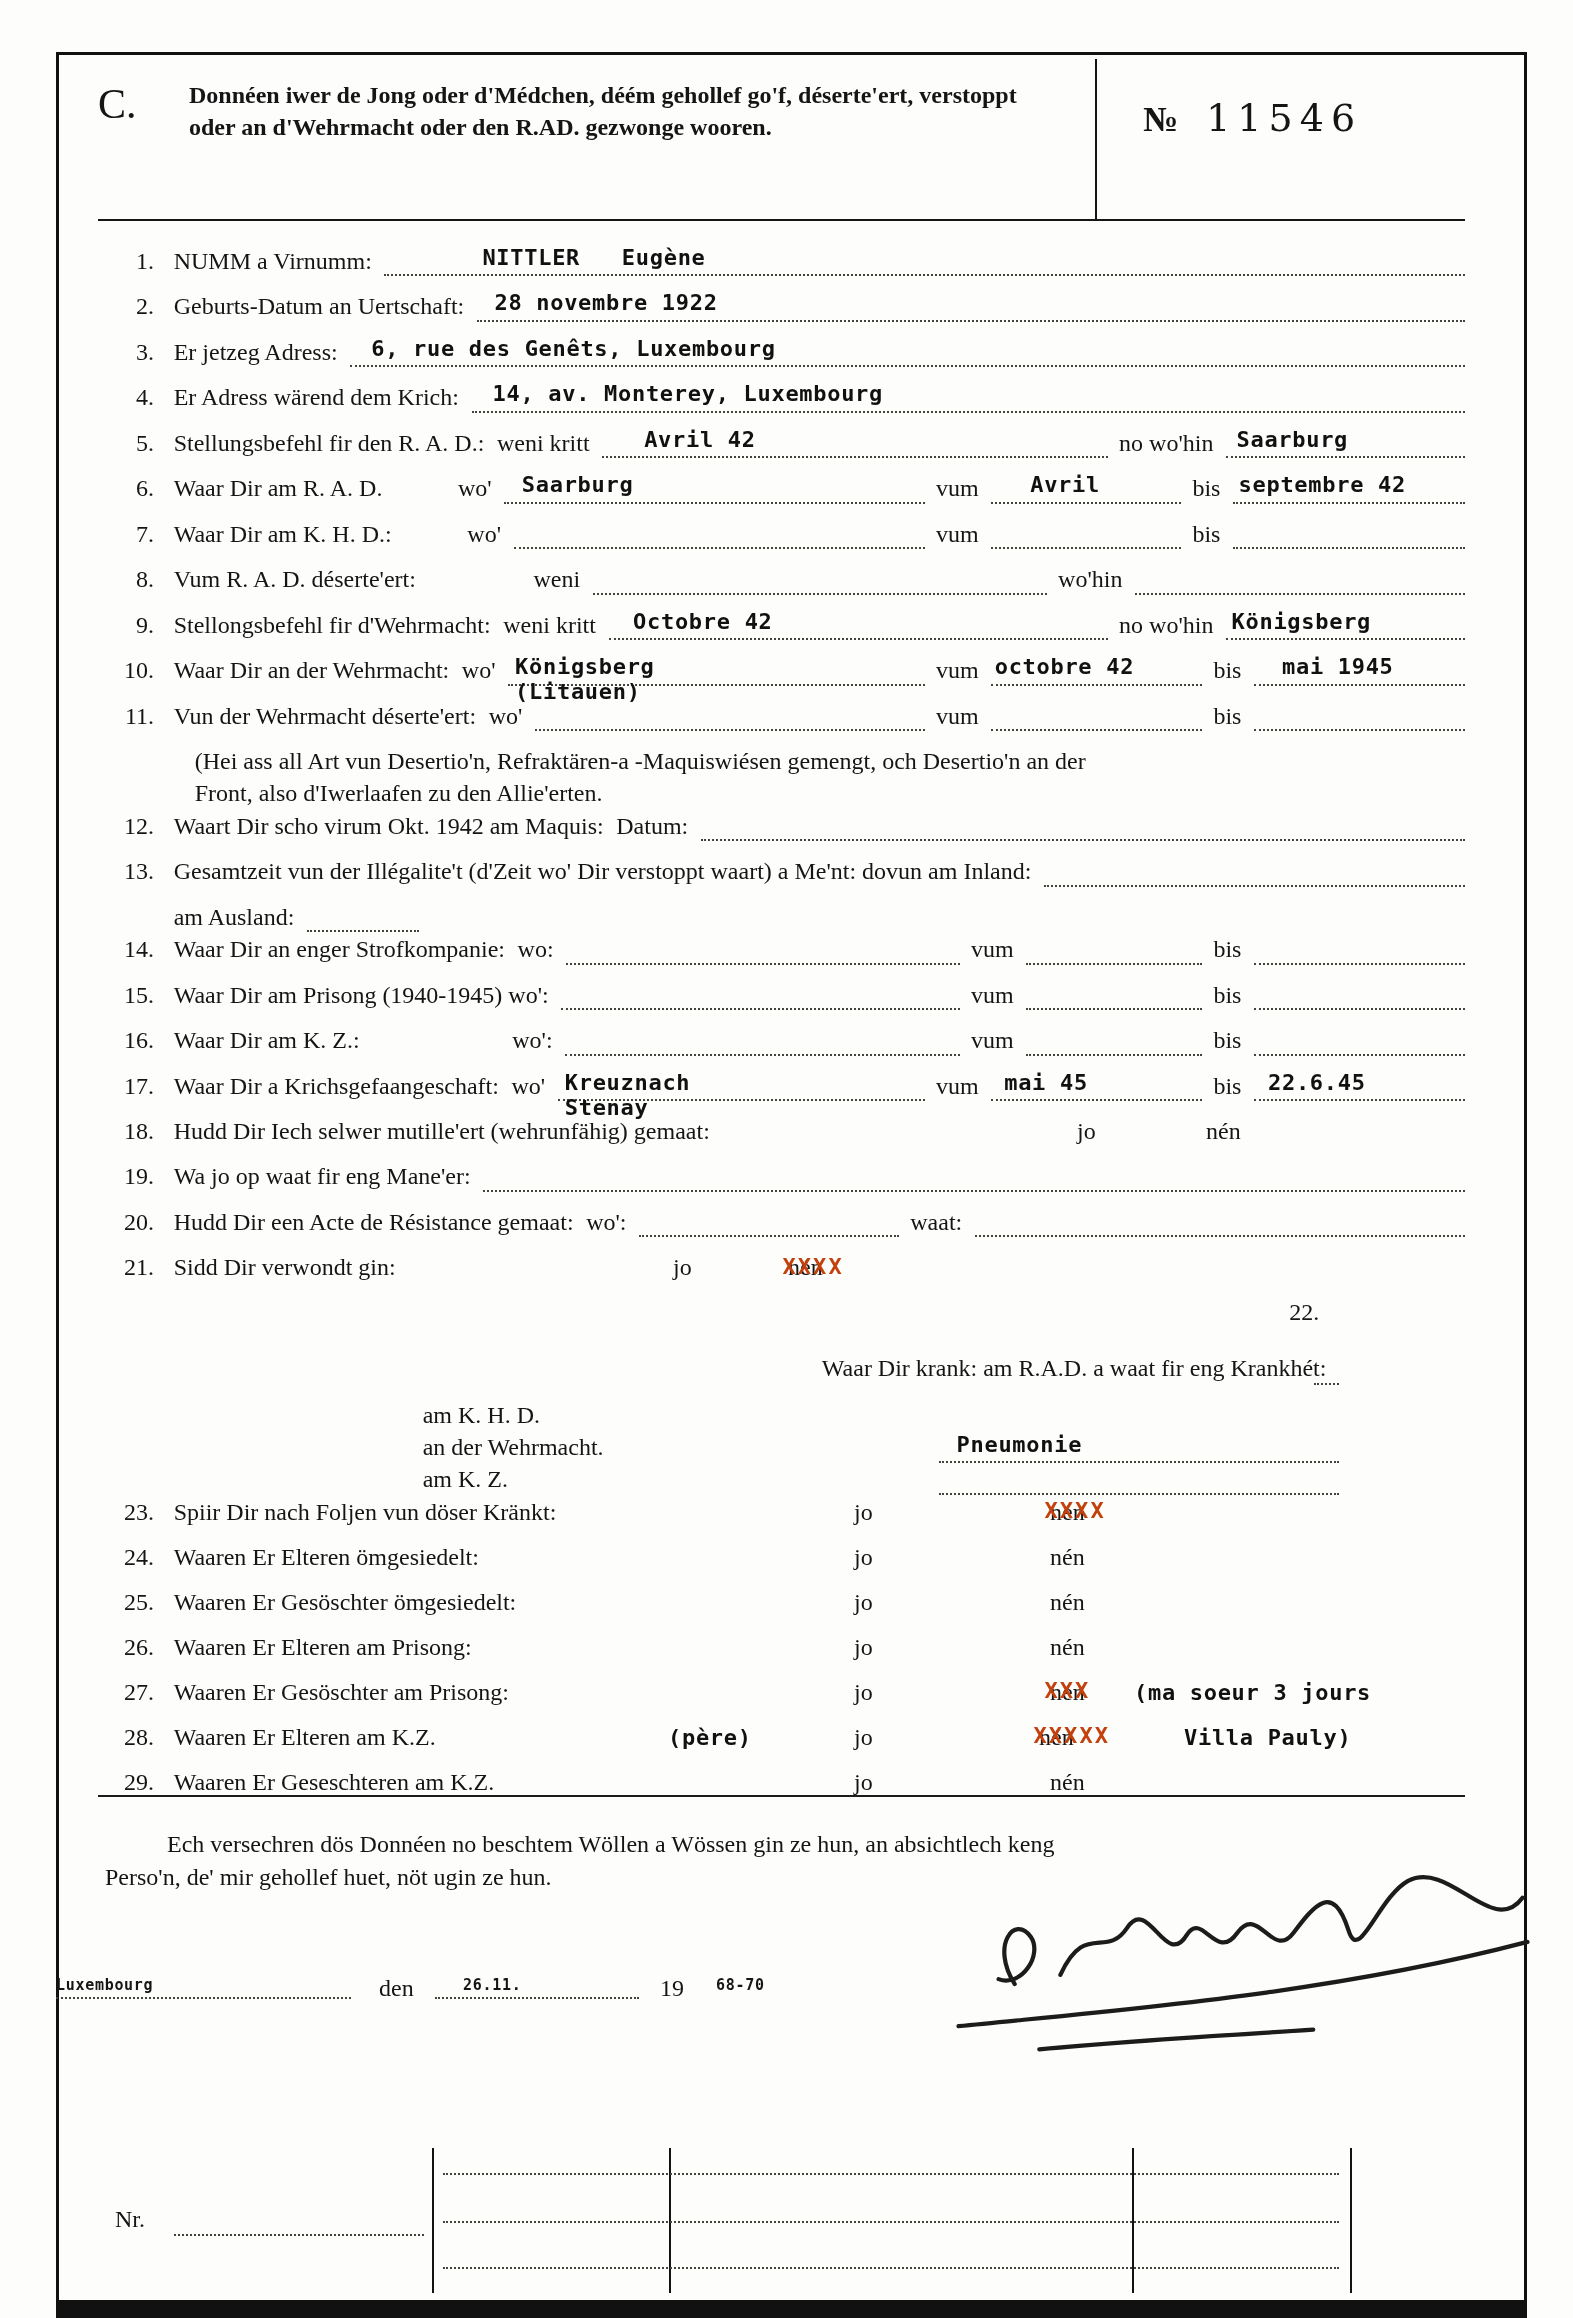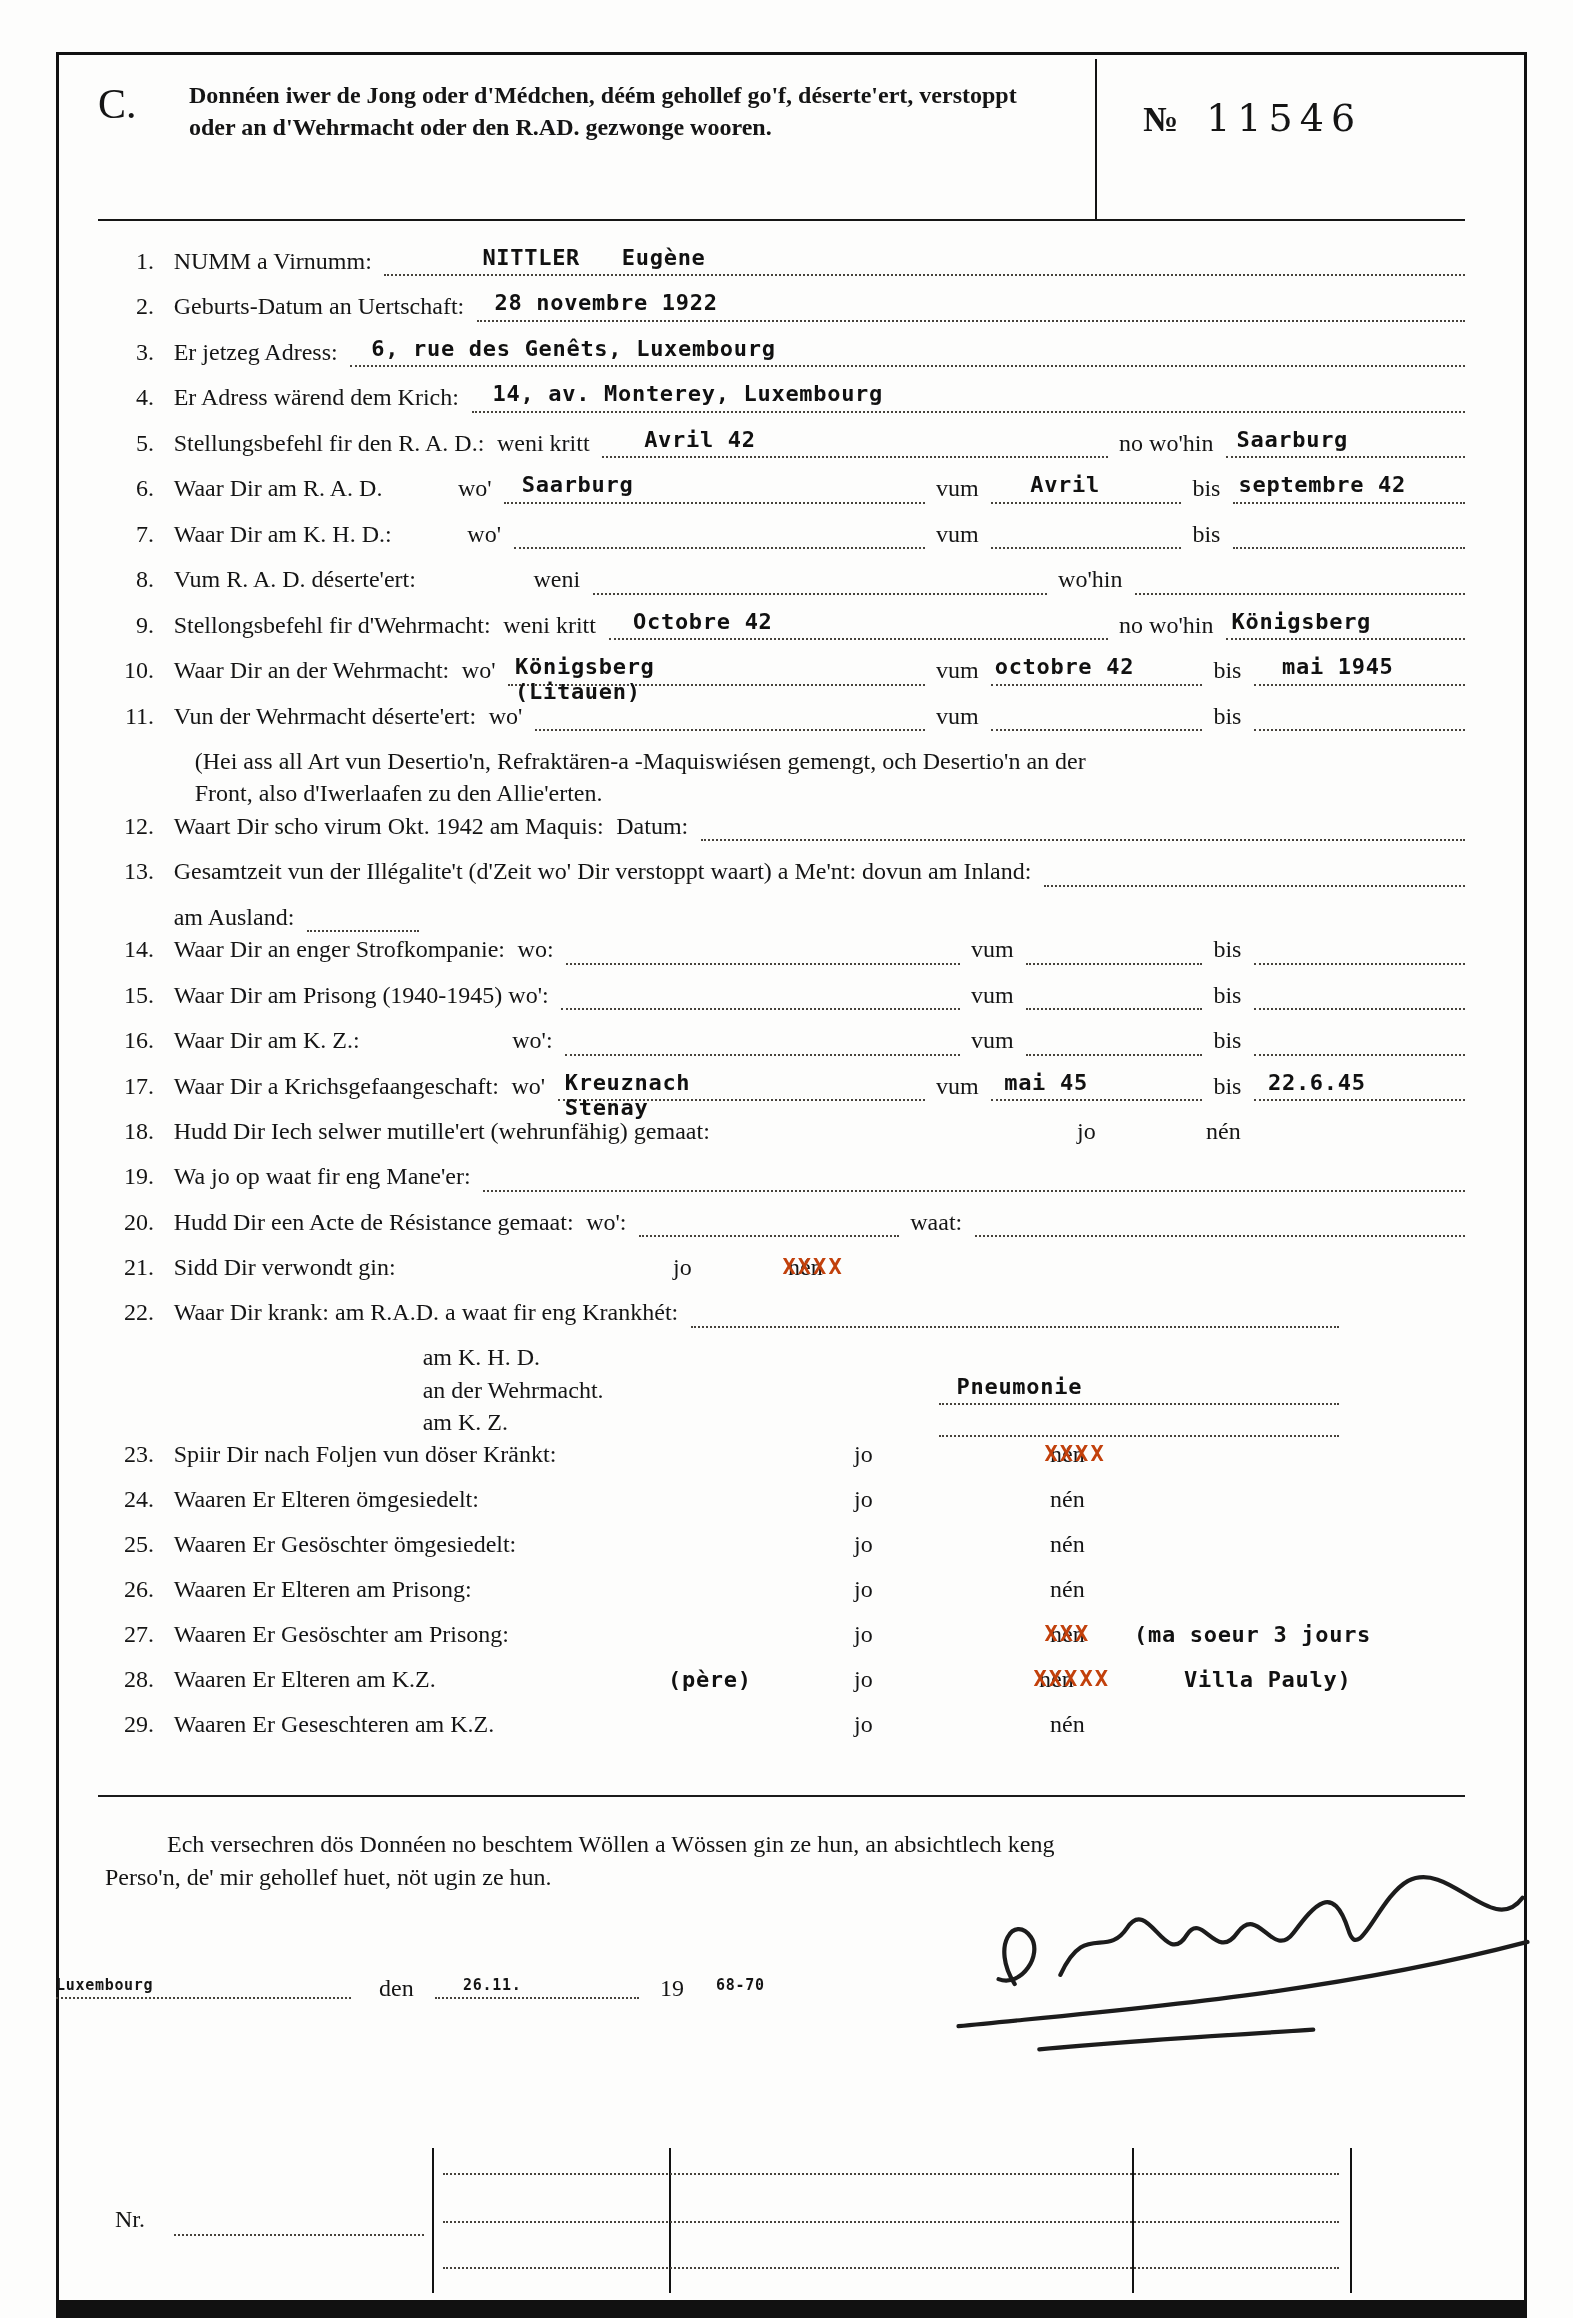--- a/index.html
+++ b/index.html
@@ -275,21 +275,21 @@
         <span class="fill" style="width: 260px;"></span>
         <span class="flabel">waat:</span>
         <span class="fill" style="flex: 1 1 0px;"></span>
       </div>
       <div class="row-line">
         <span class="row-num">21.</span>
         <span class="flabel">Sidd Dir verwondt gin:</span>
         <span class="flabel" style="position: absolute; left: 575px; bottom: 0px;">jo</span>
         <span class="over" style="position: absolute; left: 690px; bottom: 0px;"><span class="under-word">nén</span><span class="strike-x">XXXX</span></span>
       </div>
-      <div class="row-line" style="padding-right: 126px;">
+      <div class="row-line" style="padding-right: 126px; flex-direction: column;">
         <span class="row-num">22.</span>
         <span class="flabel">Waar Dir krank: am R.A.D. a waat fir eng Krankhét:</span>
         <span class="fill" style="flex: 1 1 0px;"></span>
       </div>
       <div class="row-line small">
         <span class="row-num"></span>
         <span style="flex: 0 0 auto; width: 249px;"></span>
         <span class="flabel">am K. H. D.</span>
       </div>
       <div class="row-line small">

